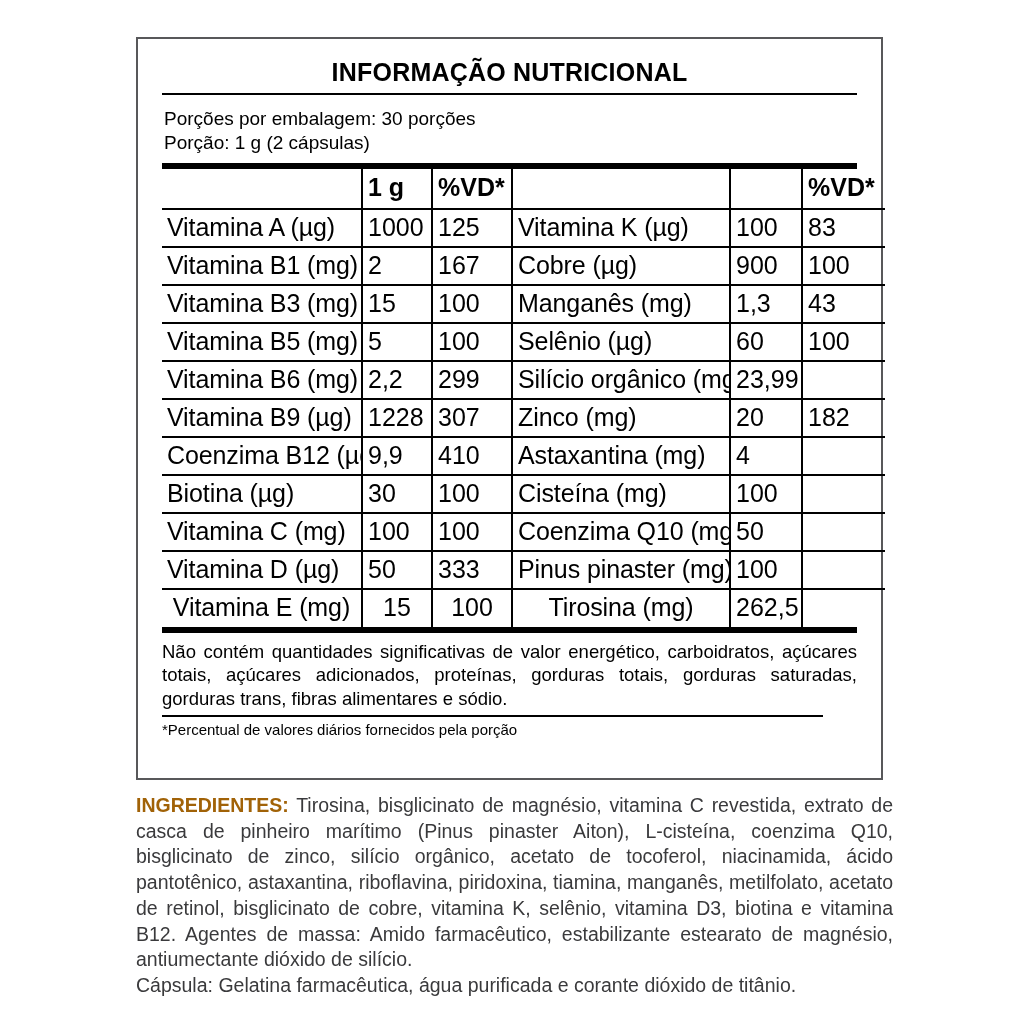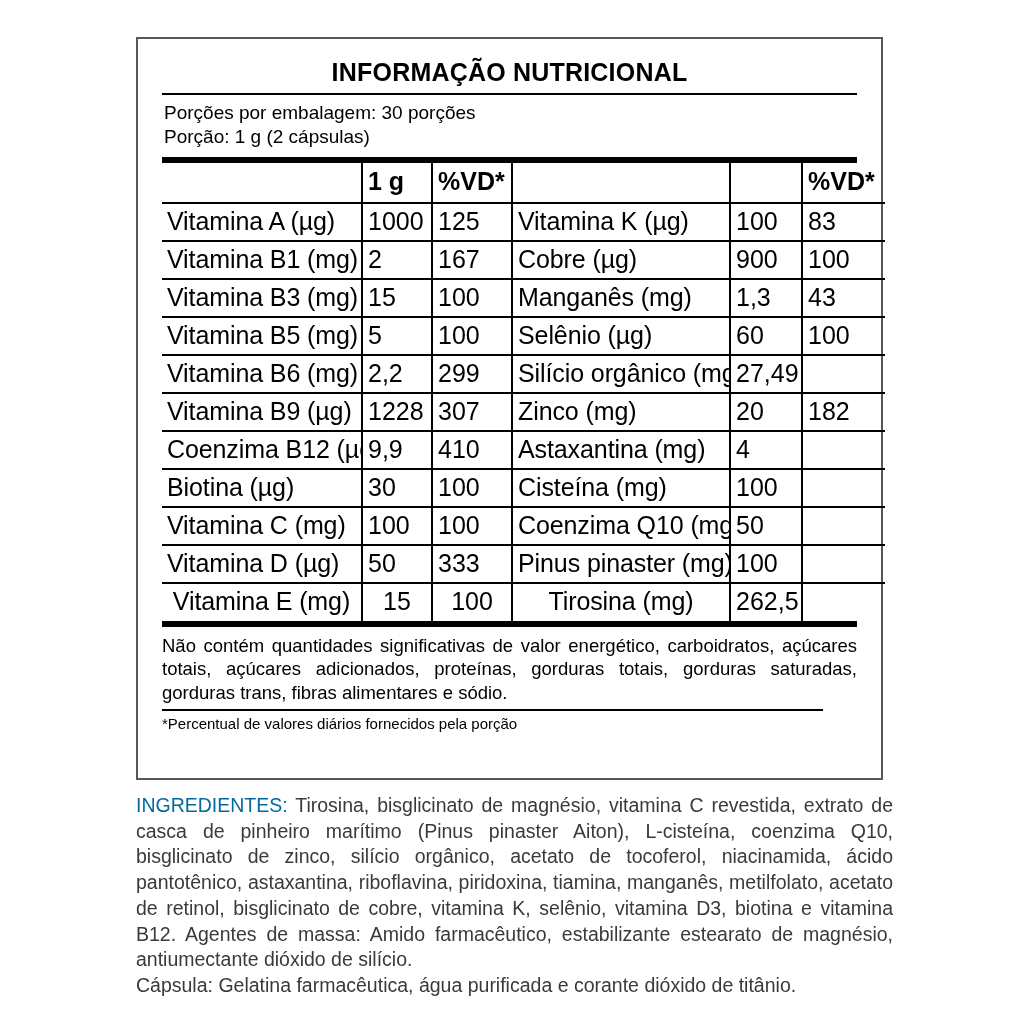--- a/index.html
+++ b/index.html
@@ -48,20 +48,21 @@
   .rule-thin {
     height: 2px;
     background: #000000;
     margin: 0 12px 0 12px;
   }
 
   .servings {
     padding: 6px 14px 8px 14px;
     font-size: 19px;
     line-height: 1.28;
+    margin-top: 6px;
   }
   .servings div { white-space: nowrap; }
 
   
   .table-wrap {
     margin: 0 12px 0 12px;
     border-top: 6px solid #000000;
     border-bottom: 6px solid #000000;
   }
 
@@ -125,22 +126,22 @@
     left: 136px;
     top: 793px;
     width: 757px;
     font-size: 19.5px;
     line-height: 1.32;
     color: #3a3a3c;
     text-align: justify;
     text-justify: inter-word;
   }
   .ingredients .lbl {
-    font-weight: normal;
-    color: #0369a1;
+    font-weight: bold;
+    color: #a16207;
   }
   .ingredients .last-line {
     text-align: left;
   }
 </style>
 </head>
 <body>
 
 <div id="page">
 
@@ -206,21 +207,21 @@
               <td>100</td>
               <td class="cell-name">Selênio (µg)</td>
               <td>60</td>
               <td>100</td>
             </tr>
             <tr>
               <td class="cell-name">Vitamina B6 (mg)</td>
               <td>2,2</td>
               <td>299</td>
               <td class="cell-name">Silício orgânico (mg)</td>
-              <td>27,49</td>
+              <td>23,99</td>
               <td></td>
             </tr>
             <tr>
               <td class="cell-name">Vitamina B9 (µg)</td>
               <td>1228</td>
               <td>307</td>
               <td class="cell-name">Zinco (mg)</td>
               <td>20</td>
               <td>182</td>
             </tr>

